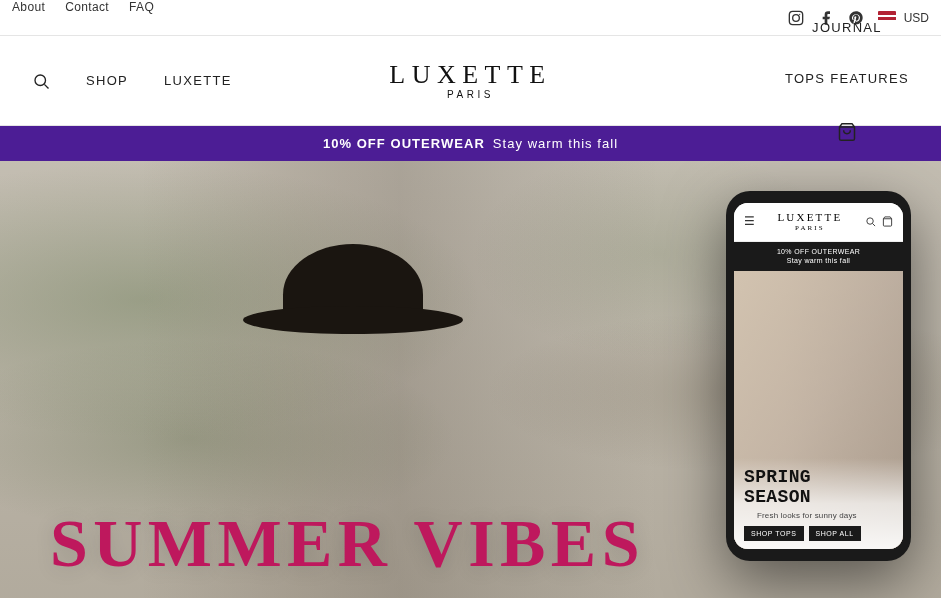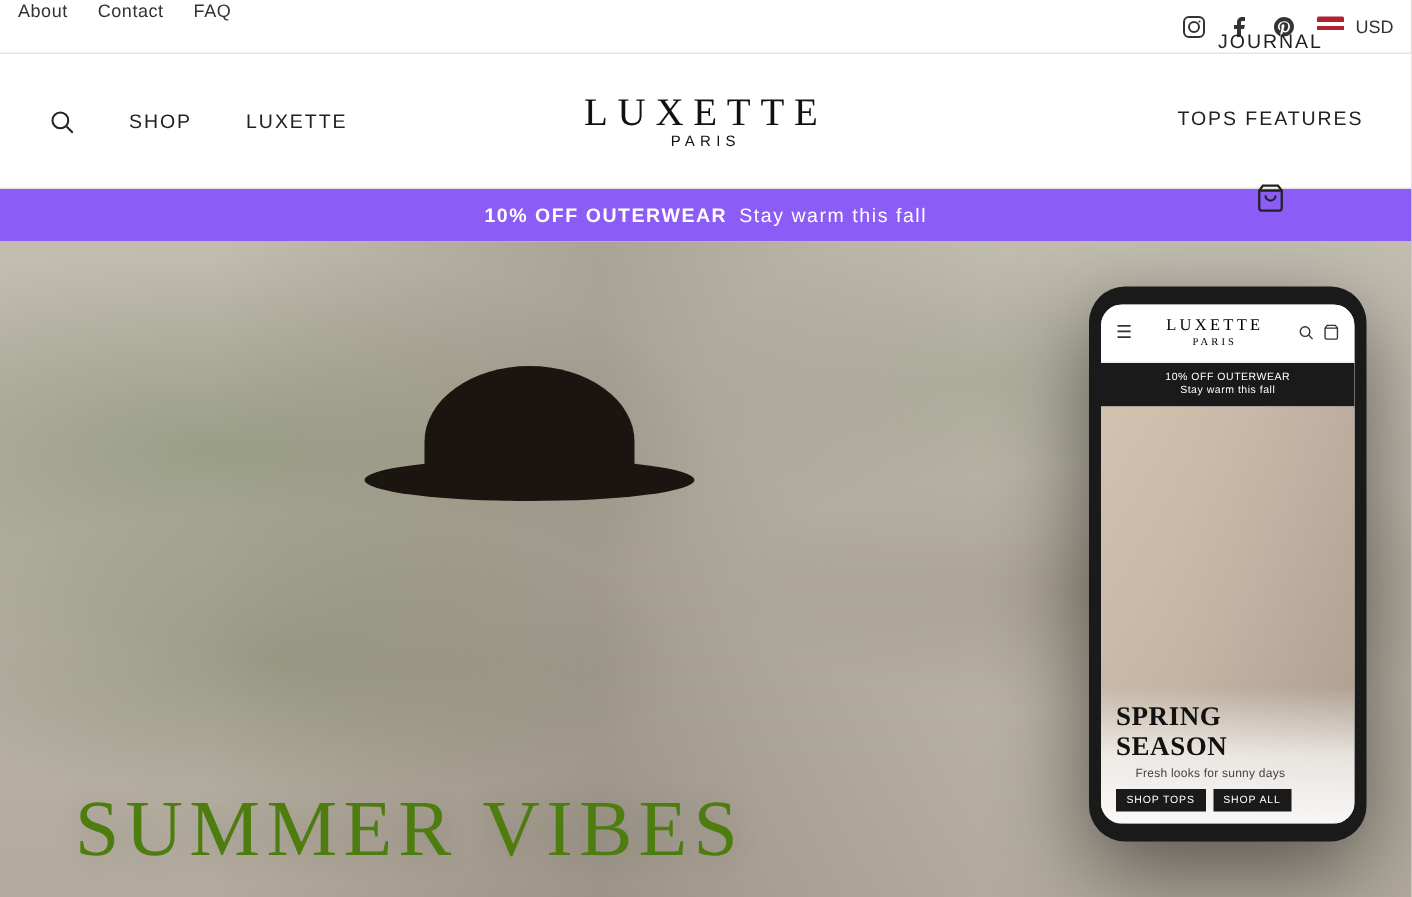--- a/index.html
+++ b/index.html
@@ -36,21 +36,21 @@
     .nav-right { display: flex; align-items: center; gap: 36px; flex-direction: column; }
     .nav-link { font-family: Arial, sans-serif; font-size: 13px; letter-spacing: 0.1em; color: #222; text-decoration: none; cursor: pointer; }
     .brand { text-align: center; position: absolute; left: 50%; transform: translateX(-50%); }
     .brand-name { font-family: Georgia, serif; font-size: 26px; letter-spacing: 0.25em; color: #111; font-weight: normal; line-height: 1.1; }
     .brand-sub { font-family: Arial, sans-serif; font-size: 10px; letter-spacing: 0.35em; color: #111; }
     .search-icon-wrap { cursor: pointer; }
     .cart-icon-wrap { cursor: pointer; }
 
     
     .promo-banner {
-      background: #8b5cf6;
+      background: #4c1d95;
       color: #fff;
       text-align: center;
       padding: 10px;
       font-family: Arial, sans-serif;
       font-size: 13px;
       letter-spacing: 0.08em;
     }
     .promo-banner strong { font-weight: bold; }
     .promo-banner span { font-weight: normal; margin-left: 8px; }
 
@@ -142,24 +142,24 @@
       background: #1a1510;
       border-radius: 50% 50% 0 0 / 70% 70% 0 0;
     }
 
     
     .hero-text {
       position: absolute;
       bottom: 40px;
       left: 50px;
       font-family: Georgia, serif;
-      font-size: 53px;
-      color: #4d7c0f;
+      font-size: 68px;
+      color: #be185d;
       letter-spacing: 0.08em;
-      font-weight: normal;
+      font-weight: bold;
       text-shadow: 0 2px 20px rgba(0,0,0,0.15);
       white-space: nowrap;
     }
 
     
     .phone-mockup {
       position: absolute;
       right: 30px;
       top: 30px;
       width: 185px;
@@ -216,21 +216,21 @@
     }
     .phone-overlay {
       position: absolute;
       bottom: 0;
       left: 0;
       right: 0;
       background: linear-gradient(to top, rgba(255,255,255,0.92) 0%, rgba(255,255,255,0.7) 50%, transparent 100%);
       padding: 10px 10px 8px;
     }
     .phone-hero-title {
-      font-family: Liberation Serif, serif;
+      font-family: Liberation Mono, monospace;
       font-size: 18px;
       font-weight: bold;
       color: #111;
       line-height: 1.1;
       letter-spacing: 0.02em;
     }
     .phone-hero-sub {
       font-family: Arial, sans-serif;
       font-size: 8px;
       color: #444;

